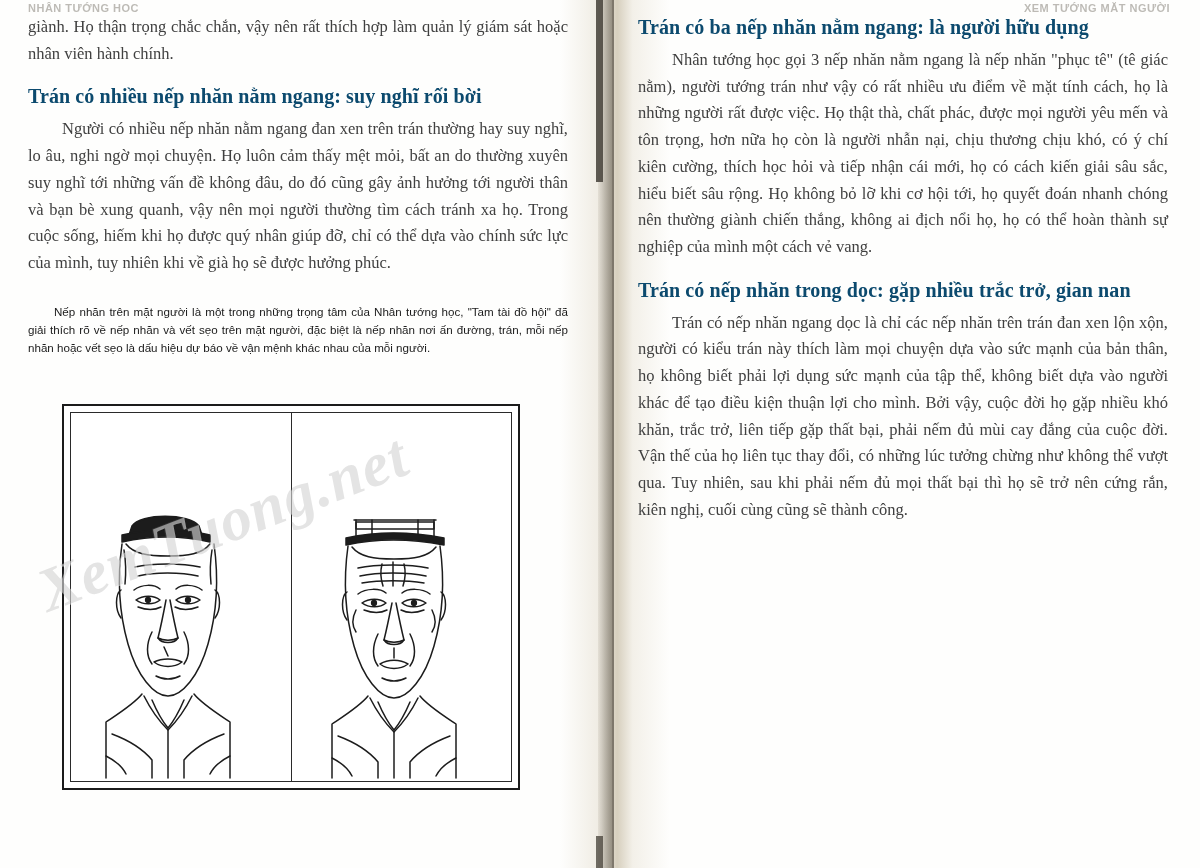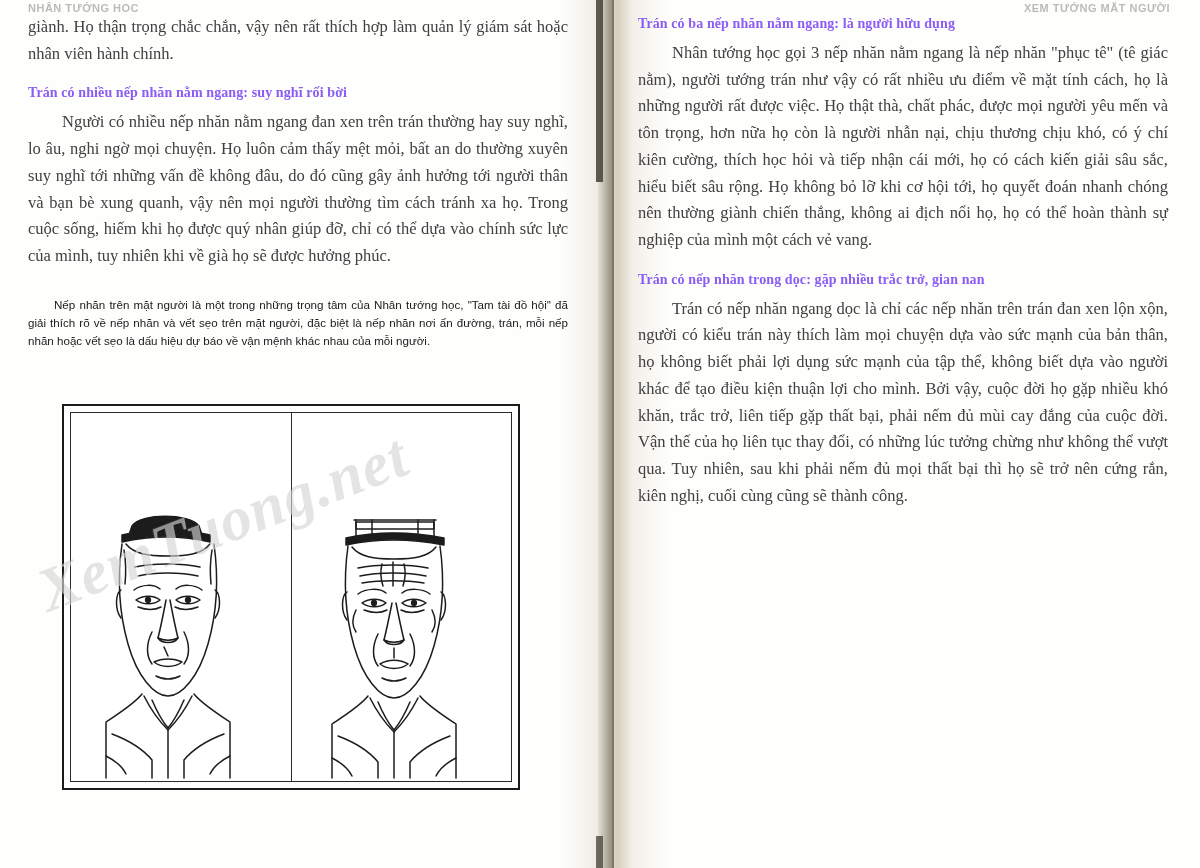--- a/index.html
+++ b/index.html
@@ -116,22 +116,22 @@
     line-height: 1.62;
     text-align: justify;
     color: #404040;
     text-indent: 34px;
   }
   p.body.noindent { text-indent: 0; }
 
   h2.head {
     font-family: "Liberation Serif", serif;
     font-weight: bold;
-    font-size: 14px;
-    color: #8b5cf6;
+    font-size: 20px;
+    color: #0c4a6e;
     margin: 18px 0 8px 0;
     letter-spacing: .1px;
   }
 
   .sub-block {
     margin-top: 26px;
   }
   h3.subhead {
     font-family: "Liberation Sans", sans-serif;
     font-size: 12px;

